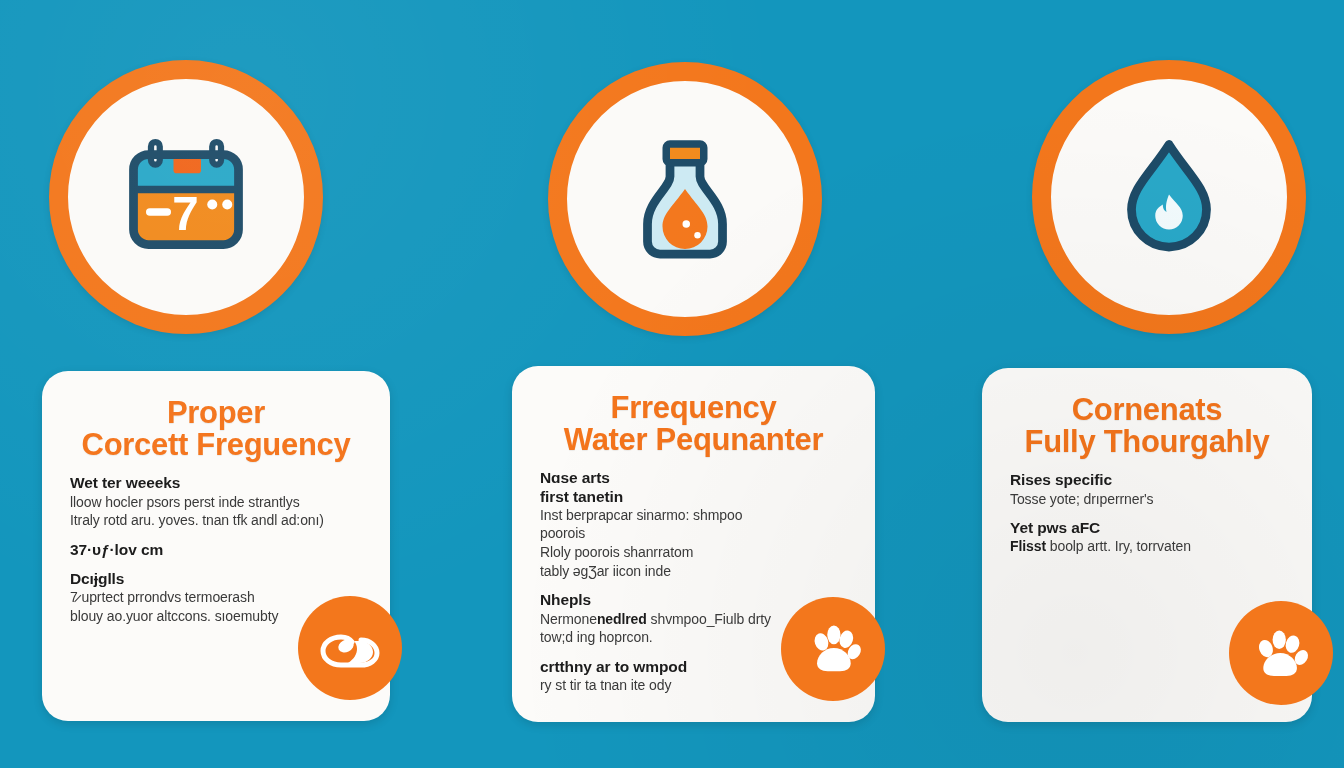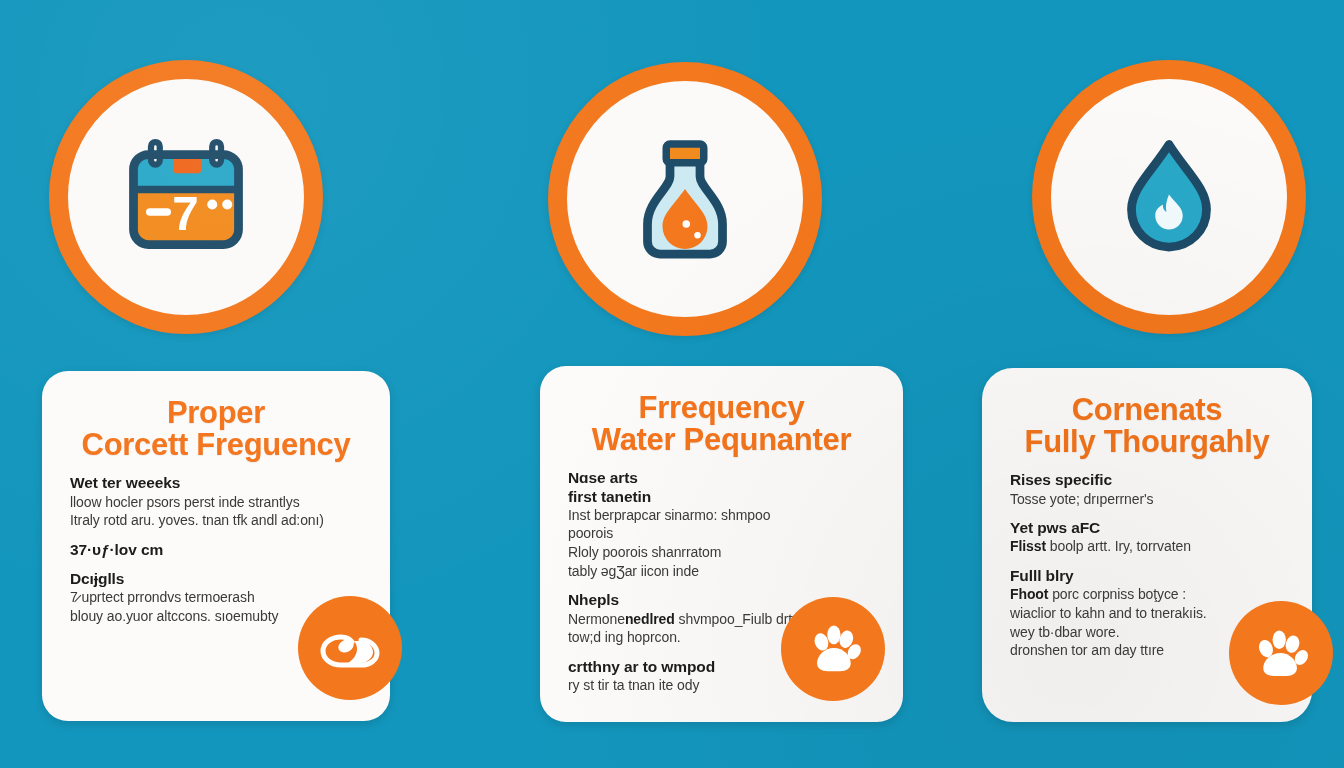--- a/index.html
+++ b/index.html
@@ -46,22 +46,22 @@
 
   
   .card{
     position:absolute;
     background:#fcfbf9;
     border-radius:26px;
     box-shadow:0 3px 10px rgba(0,0,0,.13);
     overflow:hidden;
   }
   #card-1{ left:42px;  top:371px; width:348px; height:350px; }
-  #card-2{ left:540px; top:366px; width:363px; height:356px; }
-  #card-3{ left:982px; top:368px; width:330px; height:354px;border-radius:31px; }
+  #card-2{ left:512px; top:366px; width:363px; height:356px; }
+  #card-3{ left:982px; top:368px; width:330px; height:354px; }
 
   .card-inner{
     position:relative;
     width:100%; height:100%;
     padding:26px 22px 16px 22px;
   }
 
   .card-title{
     color:#f4741b;
     font-weight:bold;
@@ -240,27 +240,20 @@
       </div>
       <div class="body">
         <div class="blk">
           <h4>Rises specific</h4>
           <p>Tosse yote; drıperrner's</p>
         </div>
         <div class="blk">
           <h4>Yet pws aFC</h4>
           <p><b>Flisst</b><span> boolp artt. Iry, torrvaten</span></p>
         </div>
-        <div class="blk">
-          <h4>Fulll blry</h4>
-          <p><b>Fhoot</b><span> porc corpniss boţyce :</span></p>
-          <p>wiaclior to kahn and to tnerakıis.</p>
-          <p>wey tb·dbar wore.</p>
-          <p>dronshen tor am day ttıre</p>
-        </div>
       </div>
     </div>
   </div>
 
   <div class="paw-badge" id="paw-1">
     <span>
       <svg width="70" height="70" viewBox="0 0 70 70" aria-hidden="true">
         <path d="M46 27c9 0 16 6 16 13s-7 12-16 12H26c-10 0-18-6-18-14S16 24 26 24c6 0 9 2 11 5" fill="none" stroke="#ffffff" stroke-width="5" stroke-linecap="round"></path>
         <path d="M45 28c7 0 13 5 13 11s-6 11-13 11H33c6-4 9-9 9-14 0-3-1-6-3-8z" fill="#ffffff"></path>
         <ellipse cx="31" cy="33" rx="8" ry="6" transform="rotate(-25 31 33)" fill="#ffffff"></ellipse>

